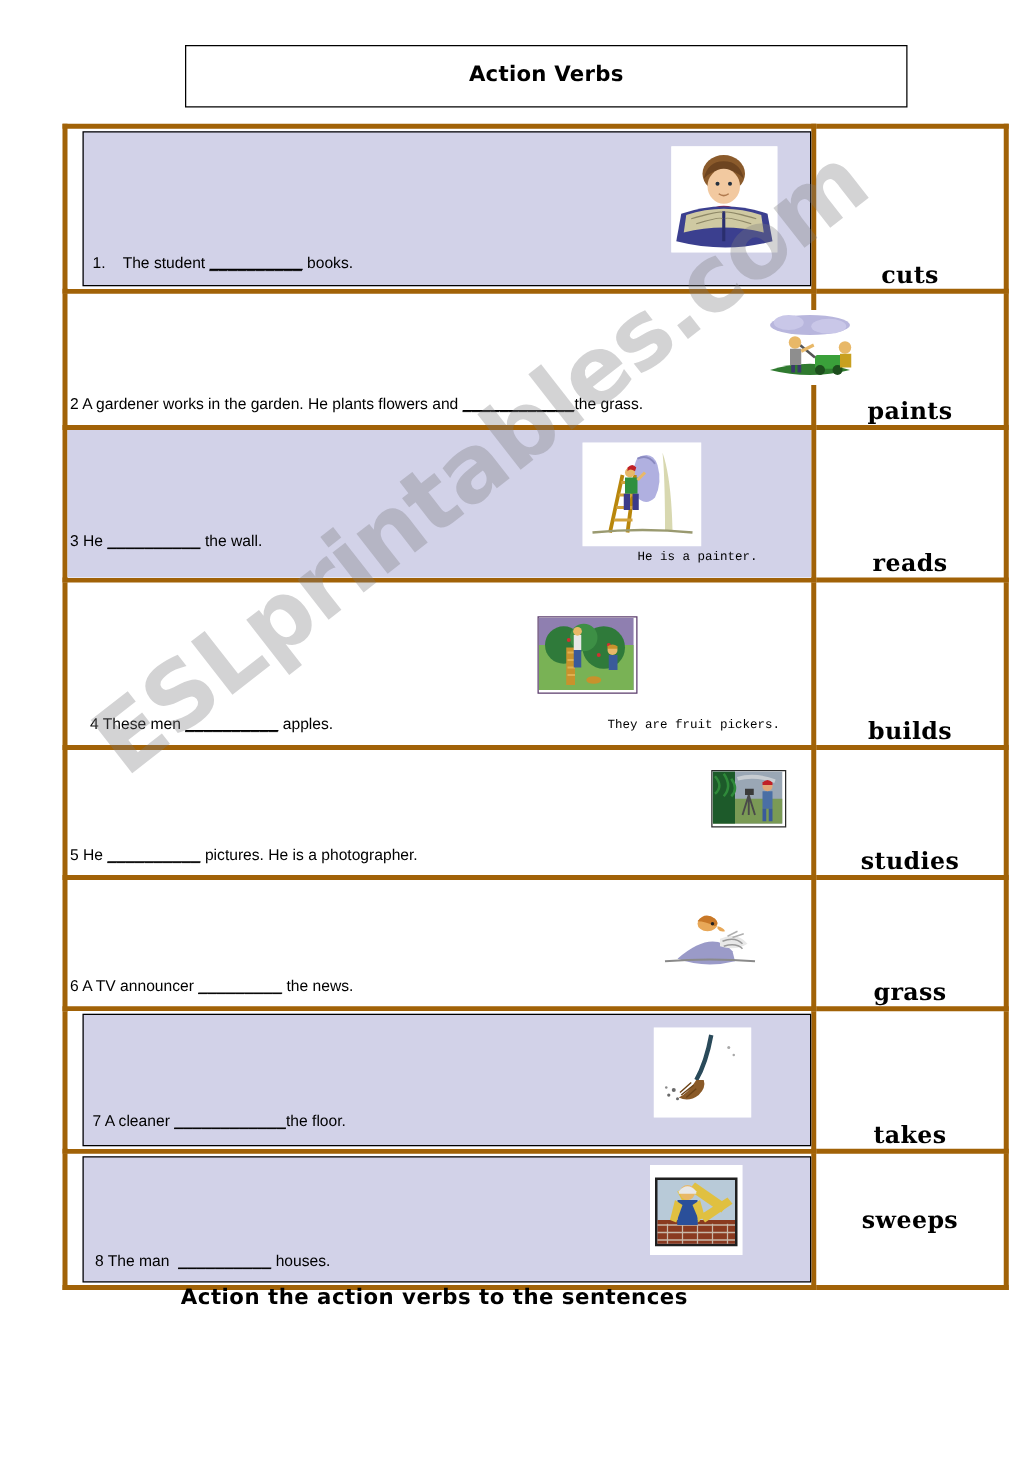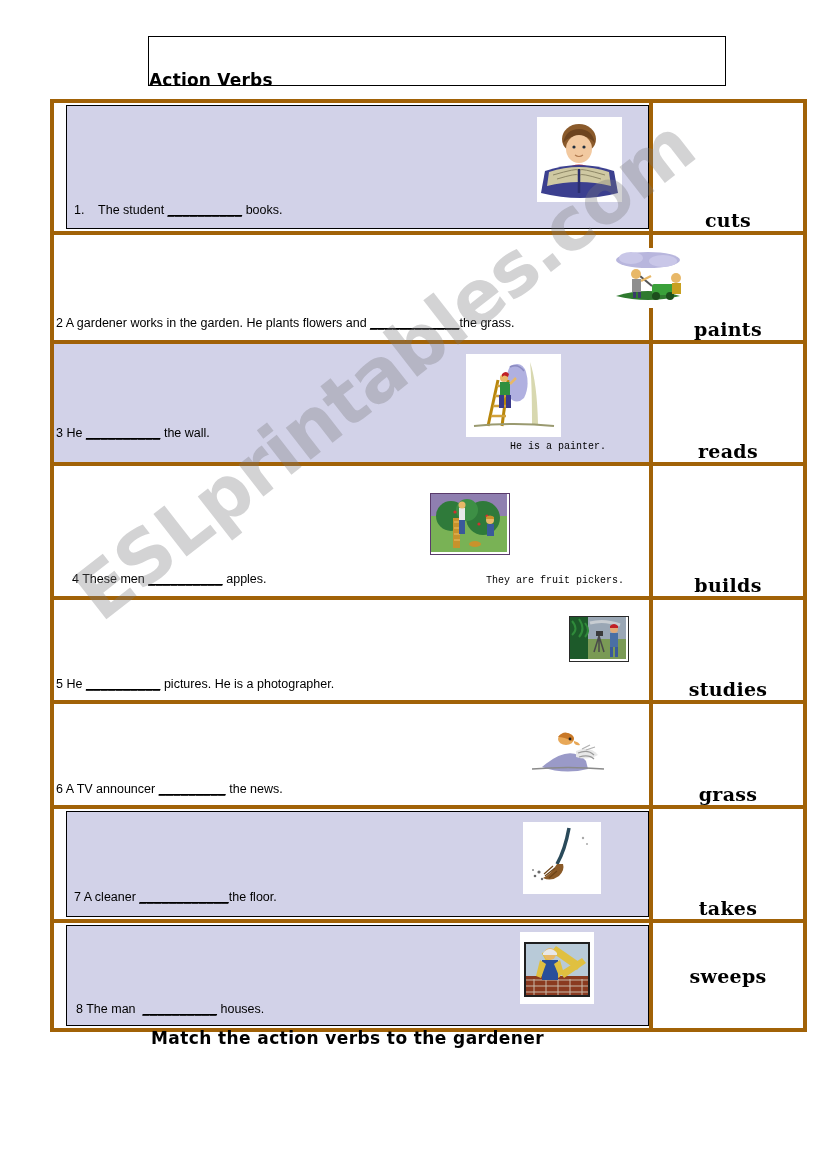--- a/index.html
+++ b/index.html
@@ -25,26 +25,26 @@
     border: 1px solid #000000;
     background: #ffffff;
     box-sizing: border-box;
     z-index: 5;
   }
   #title-text {
     position: absolute;
     left: 0;
     right: 0;
     top: 13px;
+    text-align: center;
     font-family: "DejaVu Sans", sans-serif;
     font-weight: bold;
     font-size: 17px;
     color: #000000;
     letter-spacing: 0.2px;
-    margin-top: 20px;
   }
 
   
   #worksheet-table {
     position: absolute;
     left: 50px;
     top: 99px;
     width: 745px;
     border-collapse: collapse;
     table-layout: fixed;
@@ -458,17 +458,17 @@
       </div>
     </td>
     <td class="verb-cell" style="vertical-align:middle; padding-bottom:0;">
       <span class="verb-word">sweeps</span>
     </td>
   </tr>
 
   </tbody>
 </table>
 
-<div id="footer-caption">Match the action verbs to the gardener</div>
+<div id="footer-caption">Action the action verbs to the sentences</div>
 
 <div id="watermark">
   <div id="watermark-text">ESLprintables.com</div>
 </div>
 
 </body></html>

